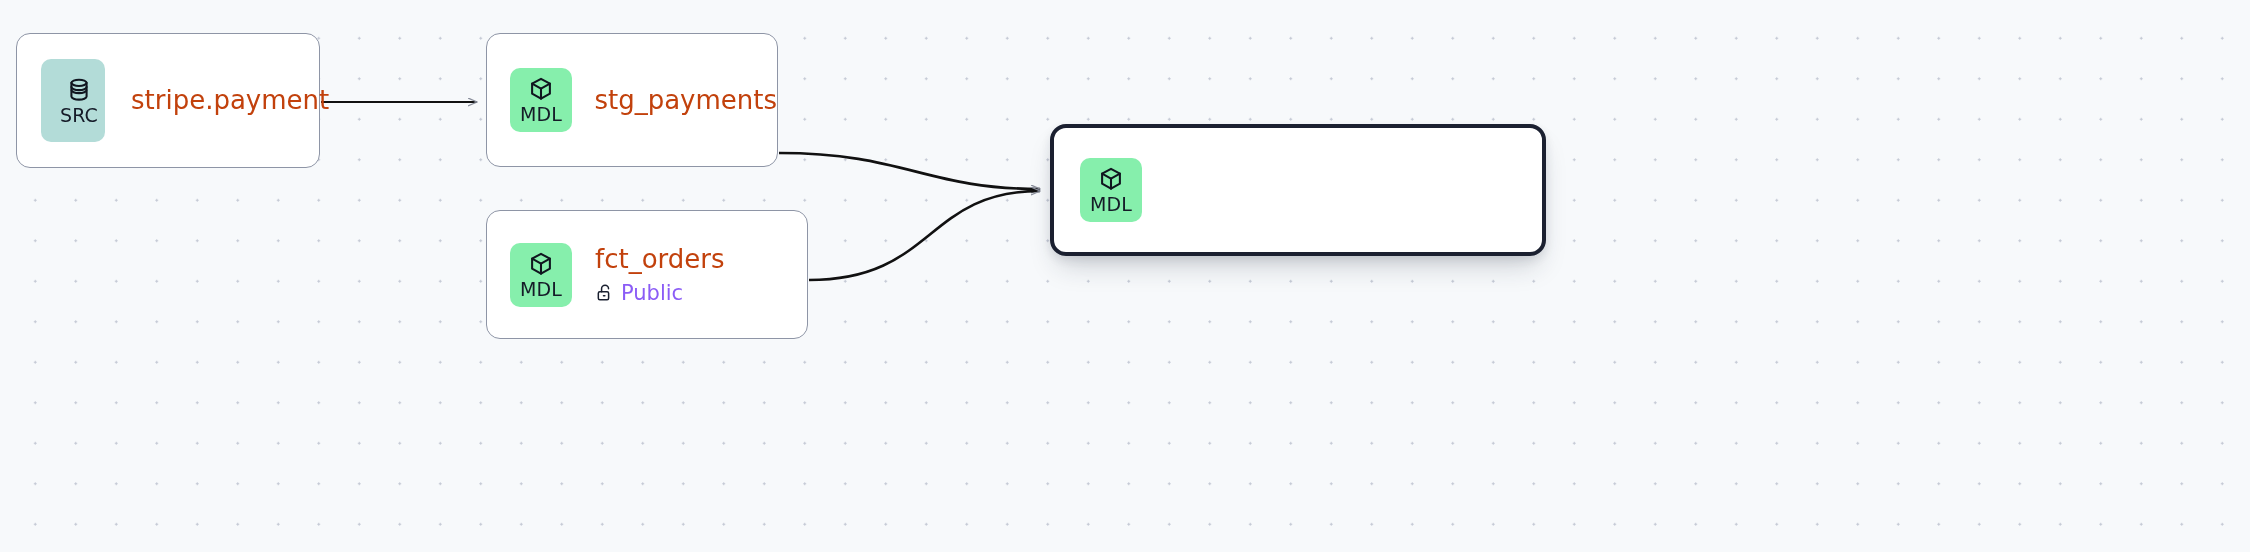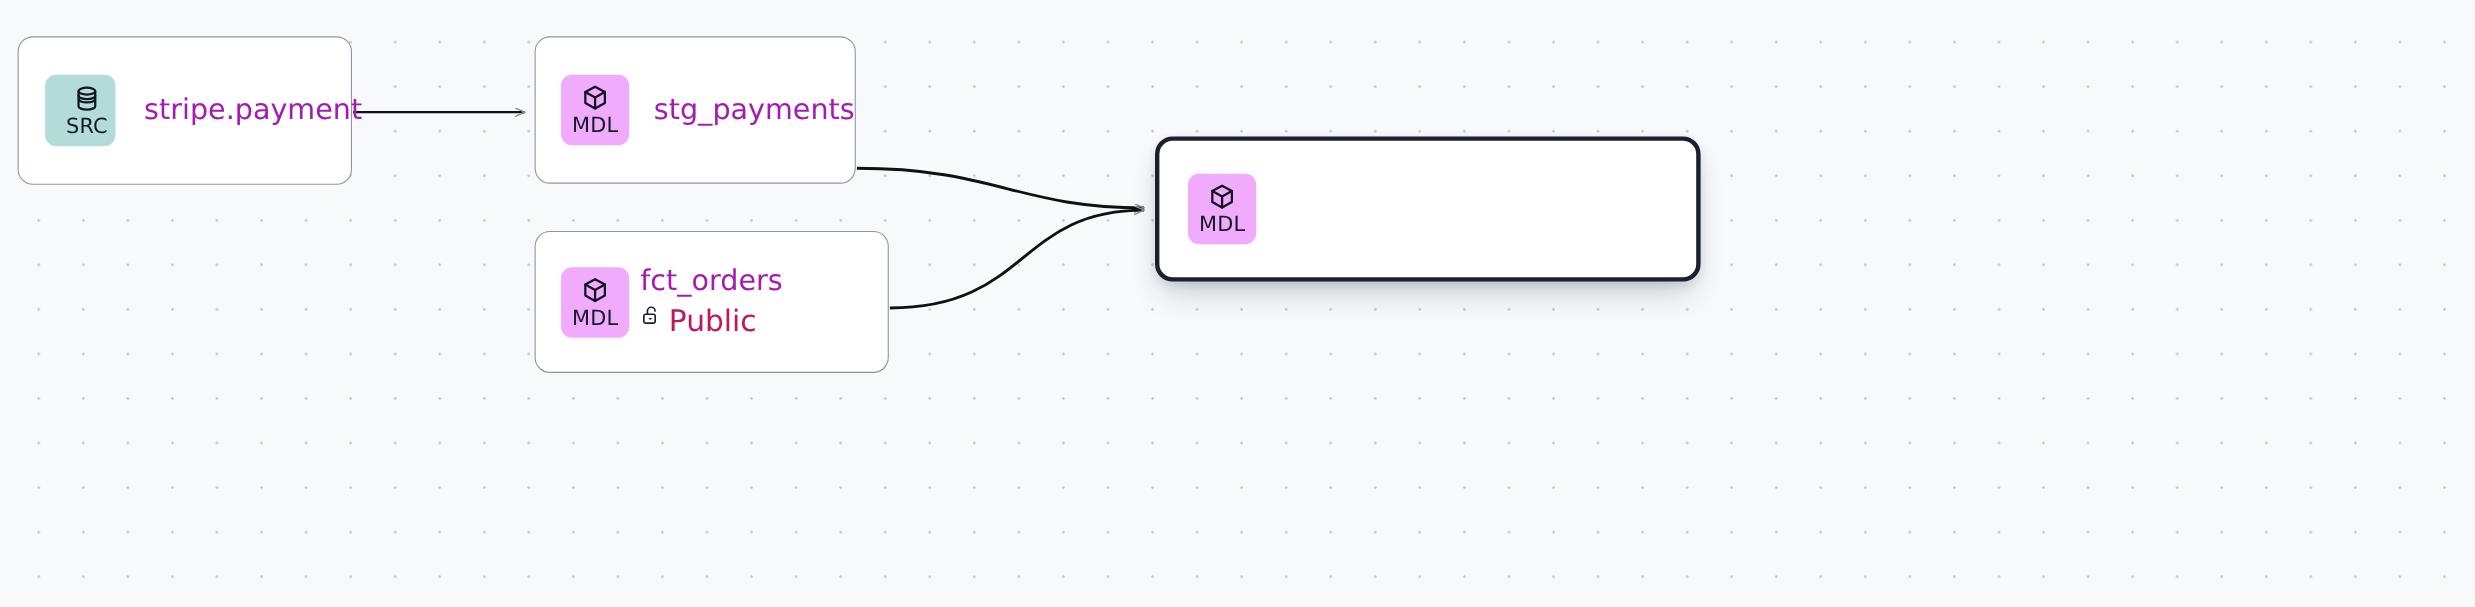--- a/index.html
+++ b/index.html
@@ -41,77 +41,78 @@
   }
   .badge {
     flex: 0 0 auto;
     border-radius: 10px;
     display: flex;
     flex-direction: column;
     align-items: center;
     justify-content: center;
   }
   .badge-src { background: #b3dcd8; }
-  .badge-mdl { background: #f0abfc; }
+  .badge-mdl { background: #86efac; }
   .badge-glyph {
     display: block;
     line-height: 0;
   }
   .badge-text {
     font-size: 19px;
     letter-spacing: 0.2px;
     color: #151b28;
     line-height: 1;
     margin-top: 3px;
     font-family: "DejaVu Sans", "Liberation Sans", sans-serif;
   }
   .node-body {
     display: flex;
     flex-direction: column;
     justify-content: center;
     min-width: 0;
   }
   .node-title {
     font-size: 26px;
-    color: #a21caf;
+    color: #c2410c;
     white-space: nowrap;
     line-height: 1.18;
     font-family: "DejaVu Sans", "Liberation Sans", sans-serif;
   }
   .node-sub {
     display: flex;
+    align-items: center;
     gap: 7px;
     margin-top: 6px;
-    font-size: 27px;
-    color: #be185d;
+    font-size: 21px;
+    color: #8b5cf6;
     white-space: nowrap;
   }
   .lock-glyph { line-height: 0; display: block; }
 
   
   #node-stripe-payment {
     left: 16px; top: 33px; width: 304px; height: 135px;
     padding-left: 24px;
   }
-  #node-stripe-payment .badge { width: 64px; height: 65px; padding-left: 12px; }
+  #node-stripe-payment .badge { width: 64px; height: 83px; padding-left: 12px; }
   #node-stripe-payment .node-body { margin-left: 26px; }
 
   #node-stg-payments {
     left: 486px; top: 33px; width: 292px; height: 134px;
     padding-left: 23px;
   }
   #node-stg-payments .badge { width: 62px; height: 64px; }
   #node-stg-payments .node-body { margin-left: 23px; align-items: flex-end; }
 
   #node-fct-orders {
     left: 486px; top: 210px; width: 322px; height: 129px;
     padding-left: 23px;
   }
   #node-fct-orders .badge { width: 62px; height: 64px; }
-  #node-fct-orders .node-body { margin-left: 10px; }
+  #node-fct-orders .node-body { margin-left: 23px; }
 
   #node-agg-customer-payment-journey {
     left: 1050px; top: 124px; width: 496px; height: 132px;
     padding-left: 26px;
   }
   #node-agg-customer-payment-journey .badge { width: 62px; height: 64px; }
   #node-agg-customer-payment-journey .node-body { margin-left: 25px; }
 </style>
 </head>
 <body>

